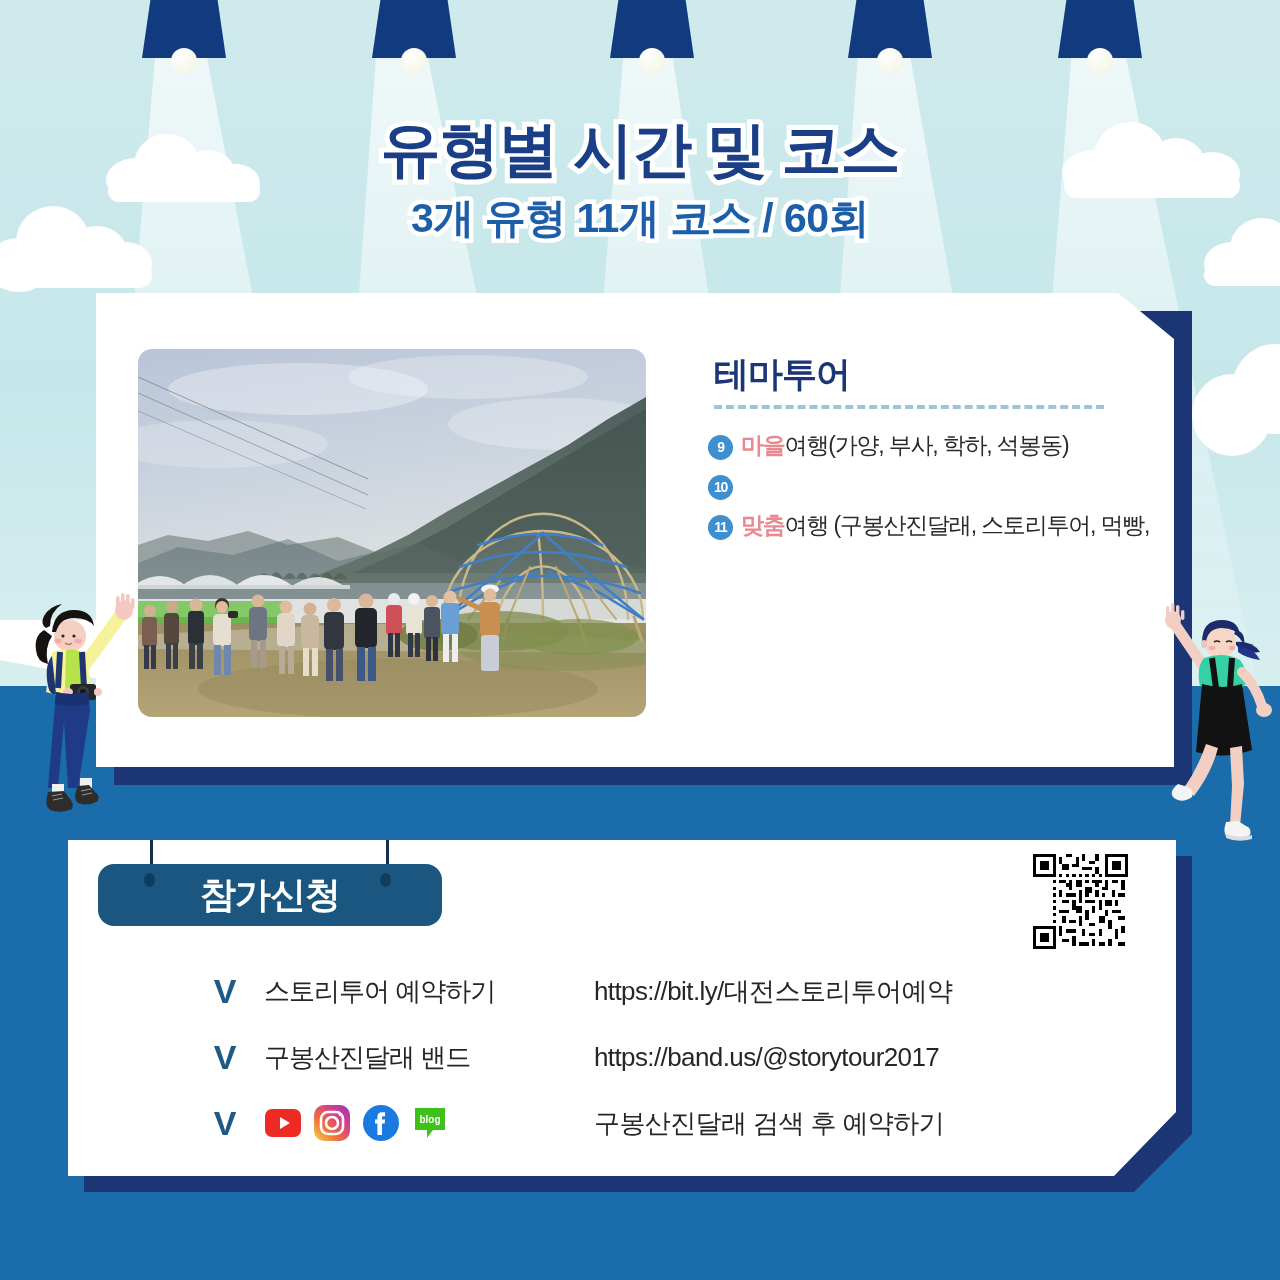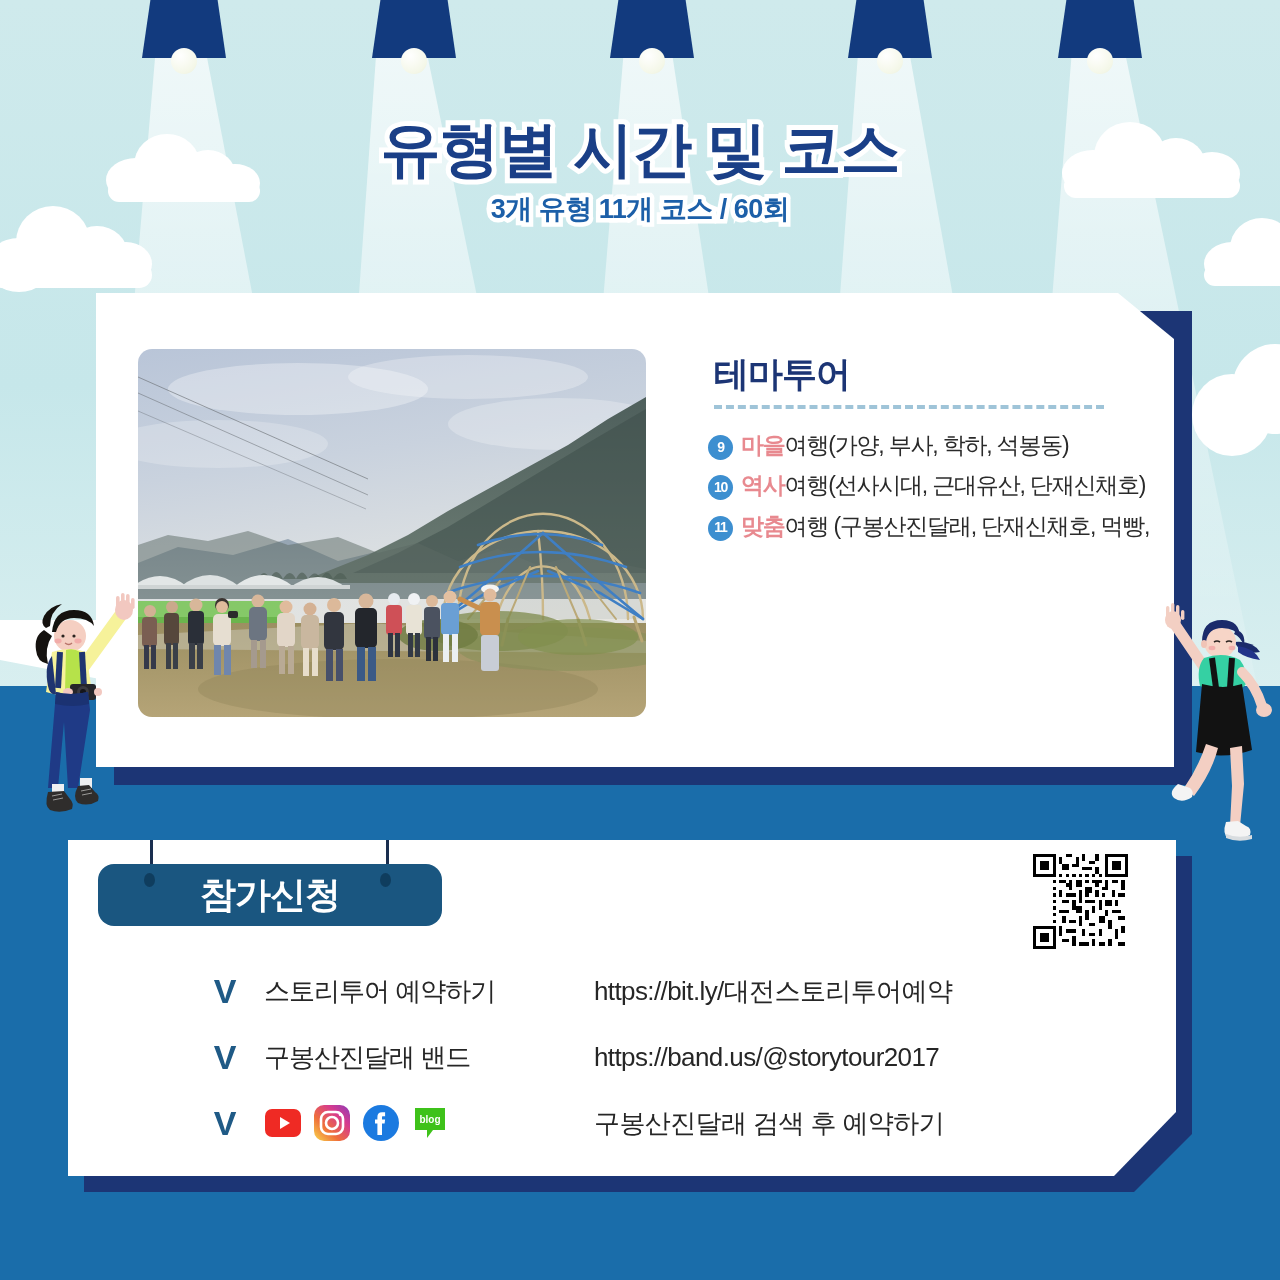--- a/index.html
+++ b/index.html
@@ -63,21 +63,21 @@
     position:absolute; left:0; top:118px; width:1280px; text-align:center;
     z-index:6;
   }
   .title-main {
     font-size:60px; font-weight:bold; color:#1a3f87; letter-spacing:-1px;
     line-height:1.08;
     -webkit-text-stroke:10px #ffffff; paint-order:stroke fill;
     text-shadow:0 0 2px #fff;
   }
   .title-sub {
-    font-size:27px; font-weight:bold; color:#1c5fa8; letter-spacing:-0.5px;
+    font-size:41px; font-weight:bold; color:#1c5fa8; letter-spacing:-0.5px;
     margin-top:8px;
     -webkit-text-stroke:9px #ffffff; paint-order:stroke fill;
   }
 
   
   #main-card-wrap { position:absolute; left:96px; top:293px; width:1096px; height:480px; z-index:5;}
   .card-frame {            
     position:absolute; left:18px; top:18px; width:1078px; height:474px;
     background:#1c3575;
     clip-path:polygon(0 0, 1078px 0, 1078px 474px, 0 474px);
@@ -450,25 +450,24 @@
       <div class="tour-head">테마투어</div>
       <div class="tour-divider"></div>
 
       <div class="tour-list">
         <div class="tour-item">
           <span class="badge">9</span>
           <span><span class="hl">마을</span><span>여행(가양, 부사, 학하, 석봉동)</span></span>
         </div>
         <div class="tour-item">
           <span class="badge">10</span>
-          <span><span class="hl">역사</span><span>여행(선사시대, 근대유산, 단재신채호)</span></span>
         </div>
         <div class="tour-item">
           <span class="badge">11</span>
-          <span><span class="hl">맞춤</span><span>여행 (구봉산진달래, 단재신채호, 먹빵,</span></span>
+          <span><span class="hl">맞춤</span><span>여행 (구봉산진달래, 스토리투어, 먹빵,</span></span>
         </div>
       </div>
     </div>
   </div>
 
   <div id="bottom-card-wrap">
     <div class="bcard-frame"></div>
     <div class="bcard-white">
 
       <div class="sign-wrap">

